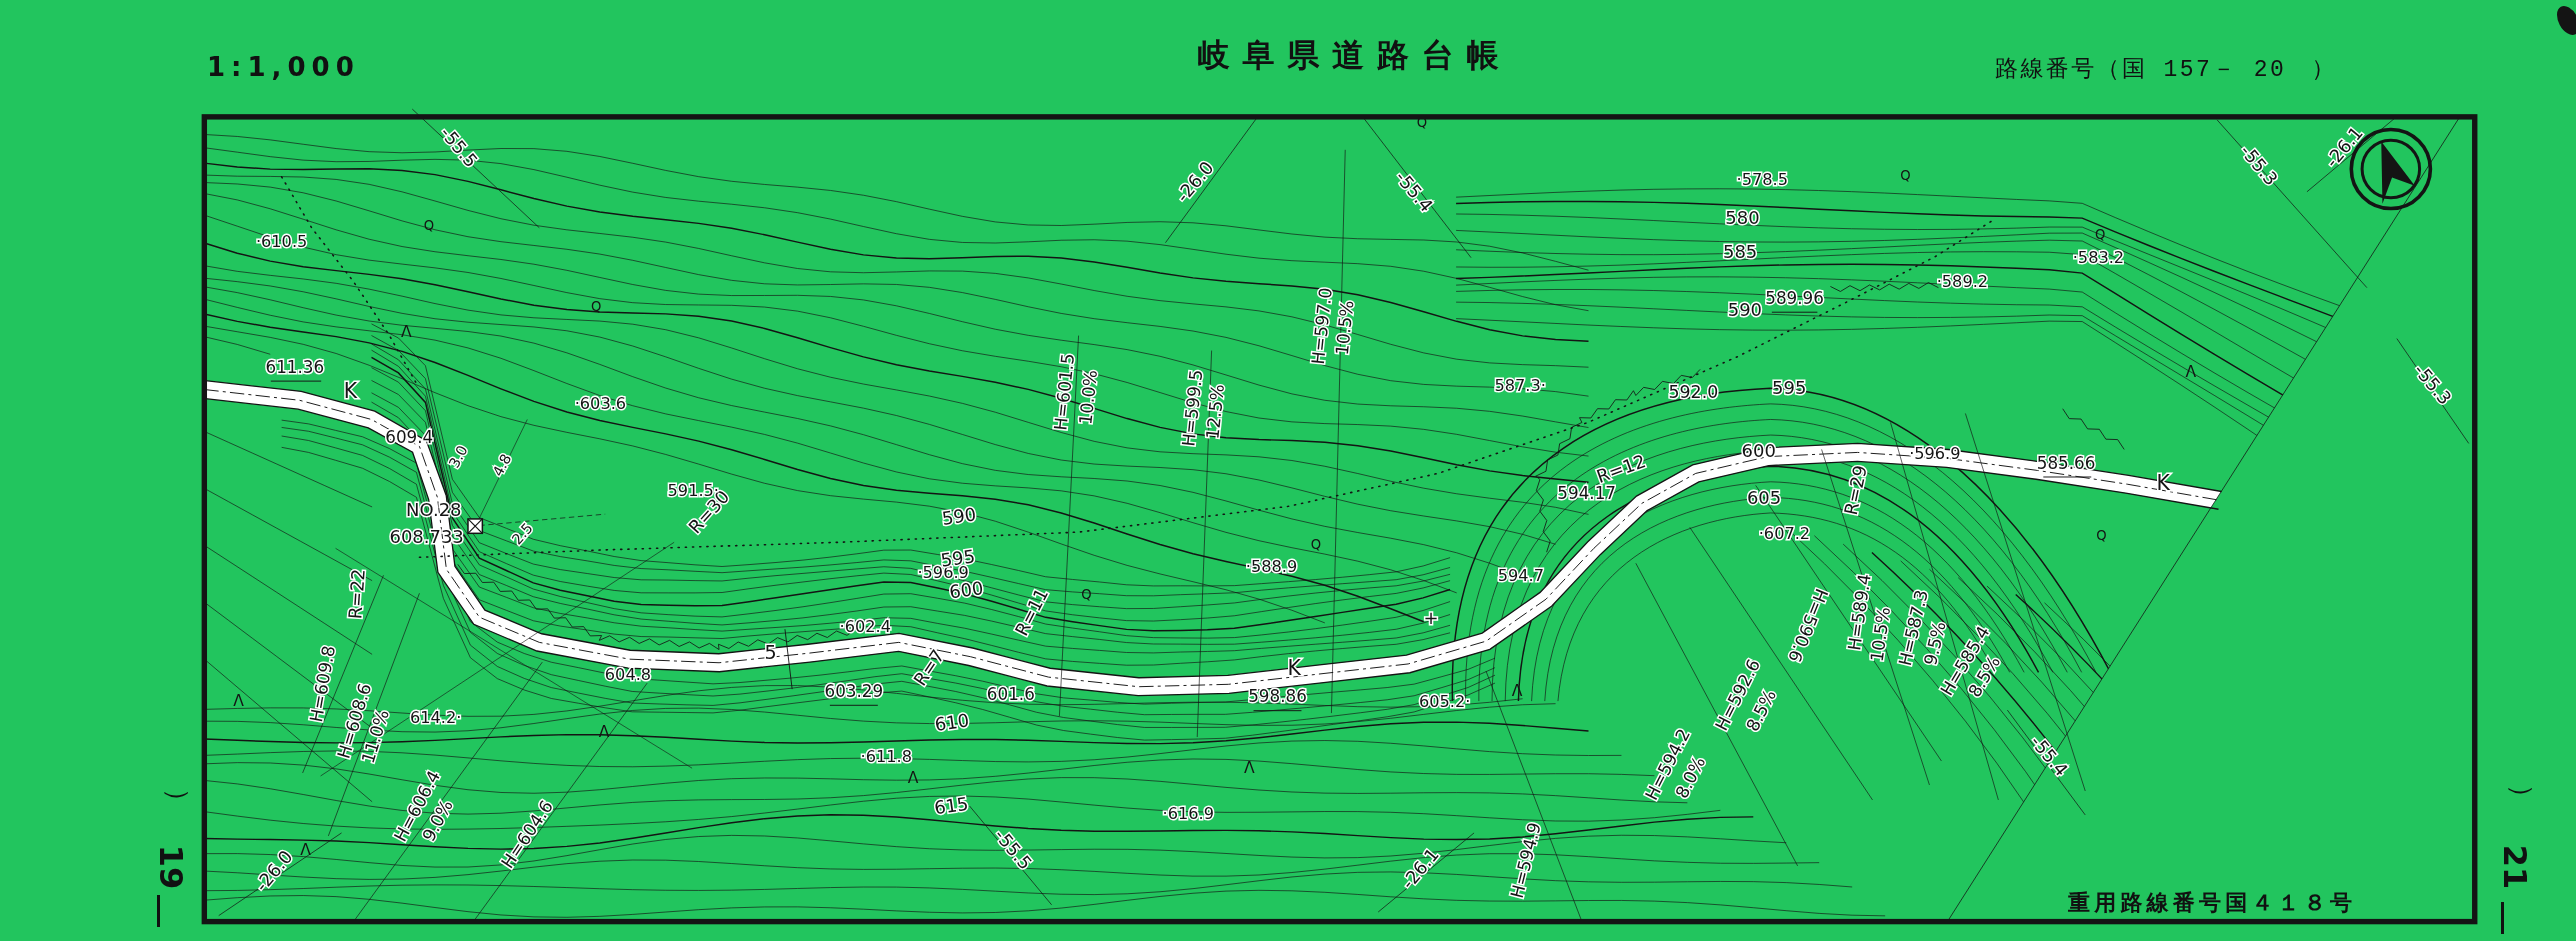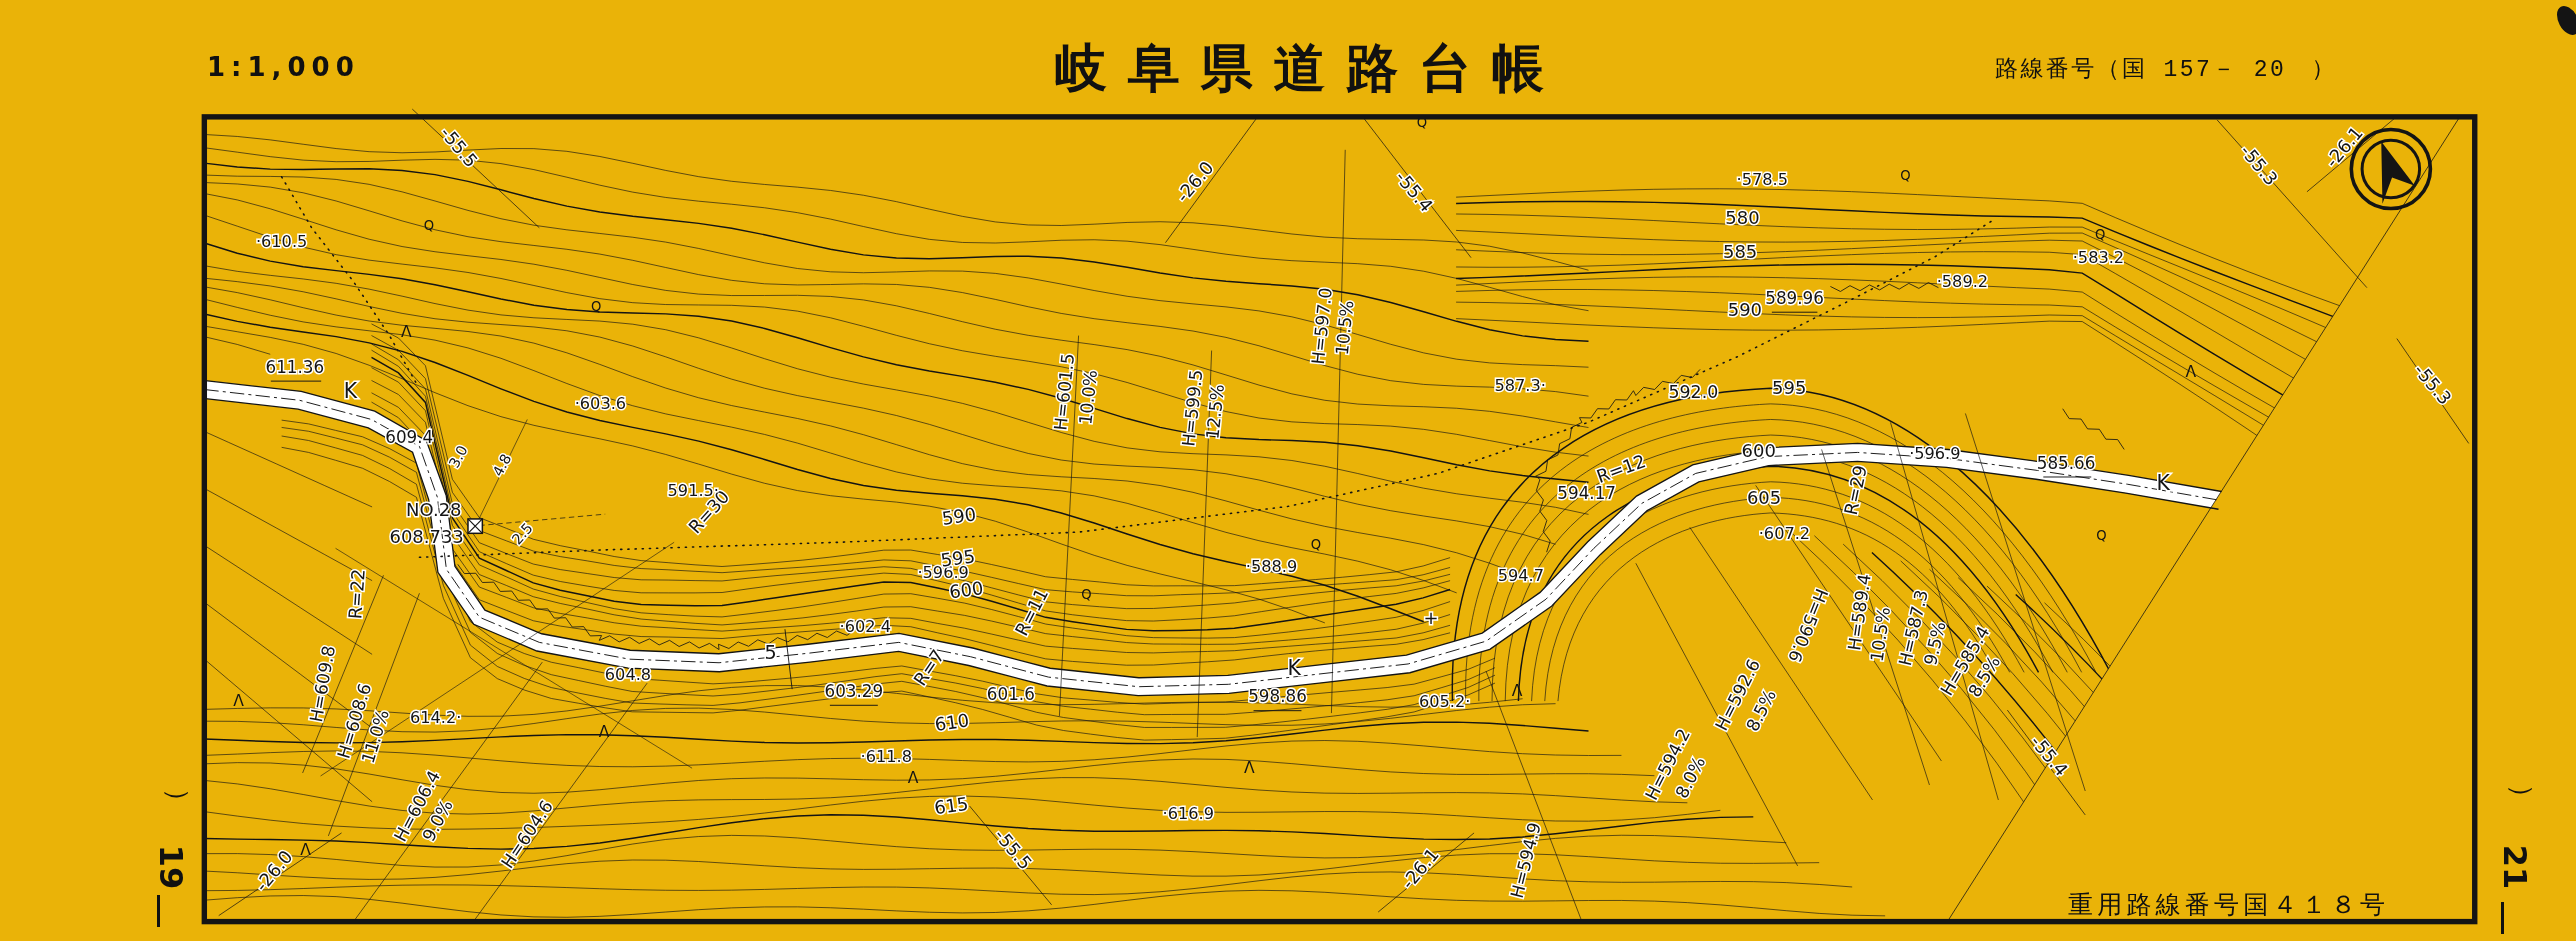--- a/index.html
+++ b/index.html
@@ -1,23 +1,23 @@
 <!DOCTYPE html>
 <html style="font-size:9.6px"><head>
 <meta charset="utf-8">
 <style>
   html,body{margin:0;padding:0;background:#f6f6f4;}
   body{width:2576px;height:942px;position:relative;font-family:"DejaVu Sans","Liberation Sans",sans-serif;color:#111;overflow:hidden;}
-  .sheet{position:absolute;inset:0;background:#eab308;}
+  .sheet{position:absolute;inset:0;background:#22c55e;}
   svg{position:absolute;left:0;top:0;}
   .hdr{position:absolute;white-space:pre;}
   .scale{left:207px;top:52px;font-size:26px;font-weight:bold;letter-spacing:6px;}
-  .title{left:1055px;top:34px;width:599px;font-size:52px;font-weight:bold;letter-spacing:0.40em;}
+  .title{left:1055px;top:34px;width:599px;text-align:center;font-size:32px;font-weight:bold;letter-spacing:0.40em;}
   .route{left:1995px;top:53px;font-size:23px;letter-spacing:2.4px;font-family:Liberation Mono, monospace;}
-  .footer{left:2068px;top:888px;font-size:25px;font-weight:normal;letter-spacing:4.2px;}
+  .footer{left:2068px;top:888px;font-size:22px;font-weight:bold;letter-spacing:4.2px;}
   .vtext{position:absolute;transform-origin:center;transform:rotate(90deg);}
   .paren{font-size:27.6px;}
   .sheetno{font-size:32px;font-weight:bold;}
   .vdash{position:absolute;width:3px;height:32px;background:#111;}
 </style>
 </head>
 <body>
 
 <div class="sheet">
 

